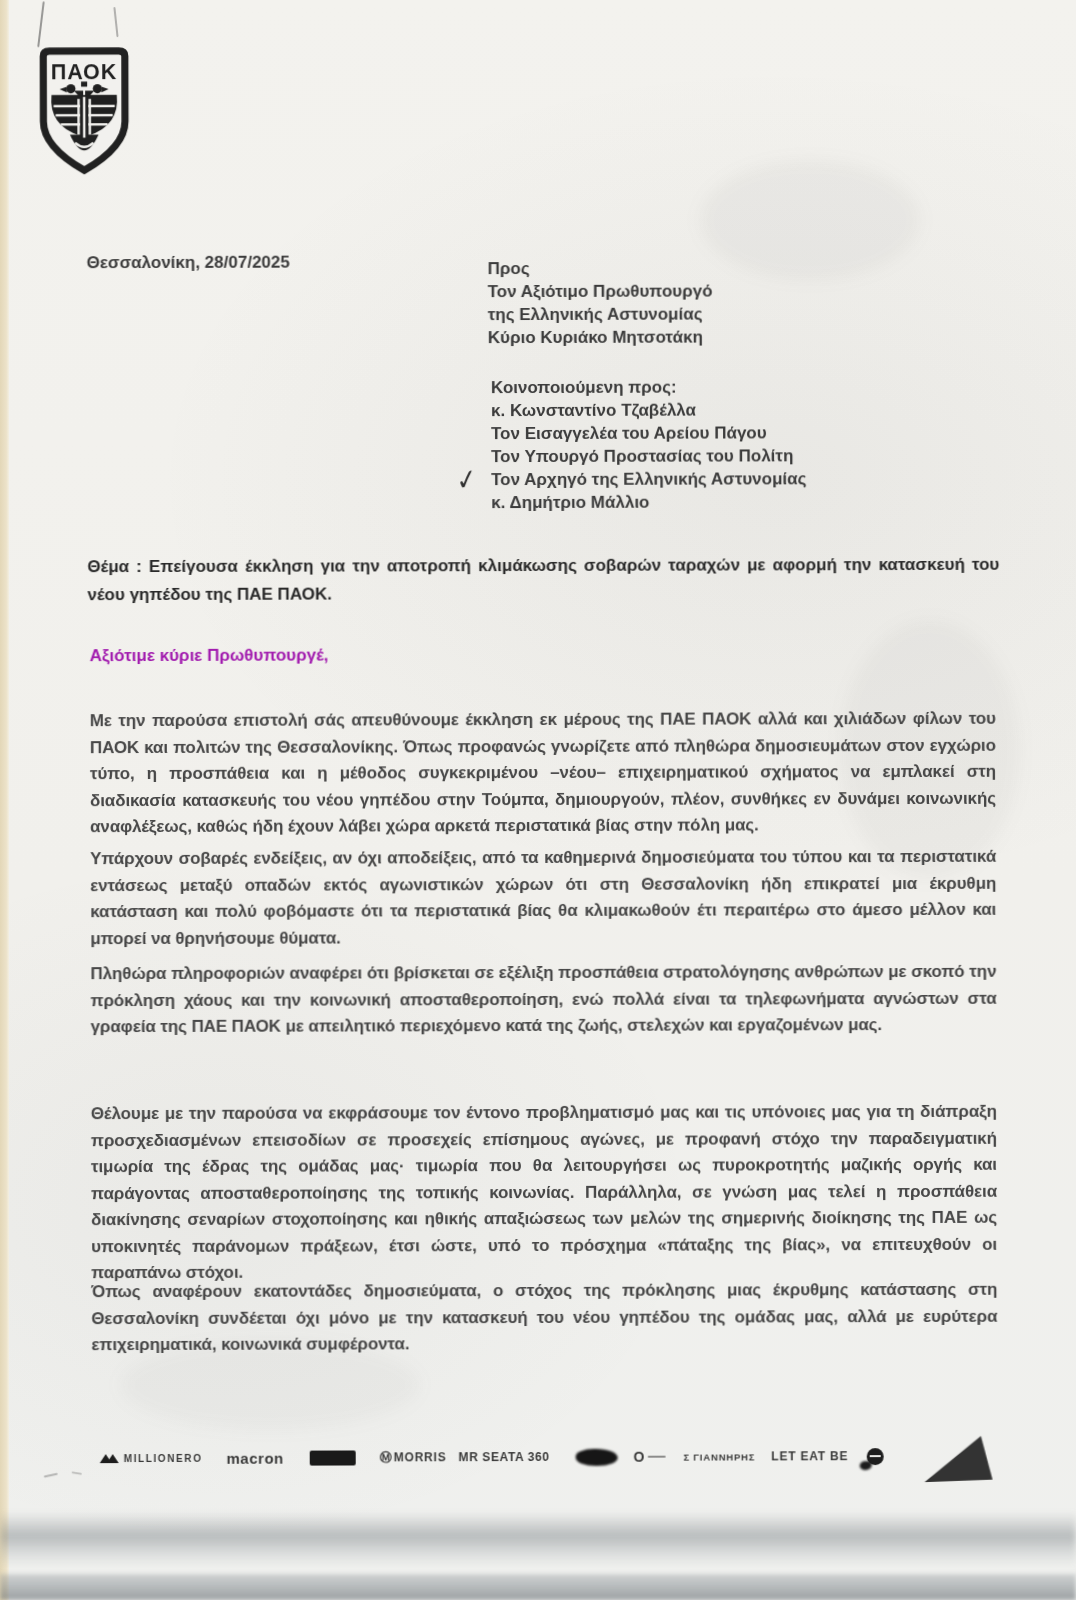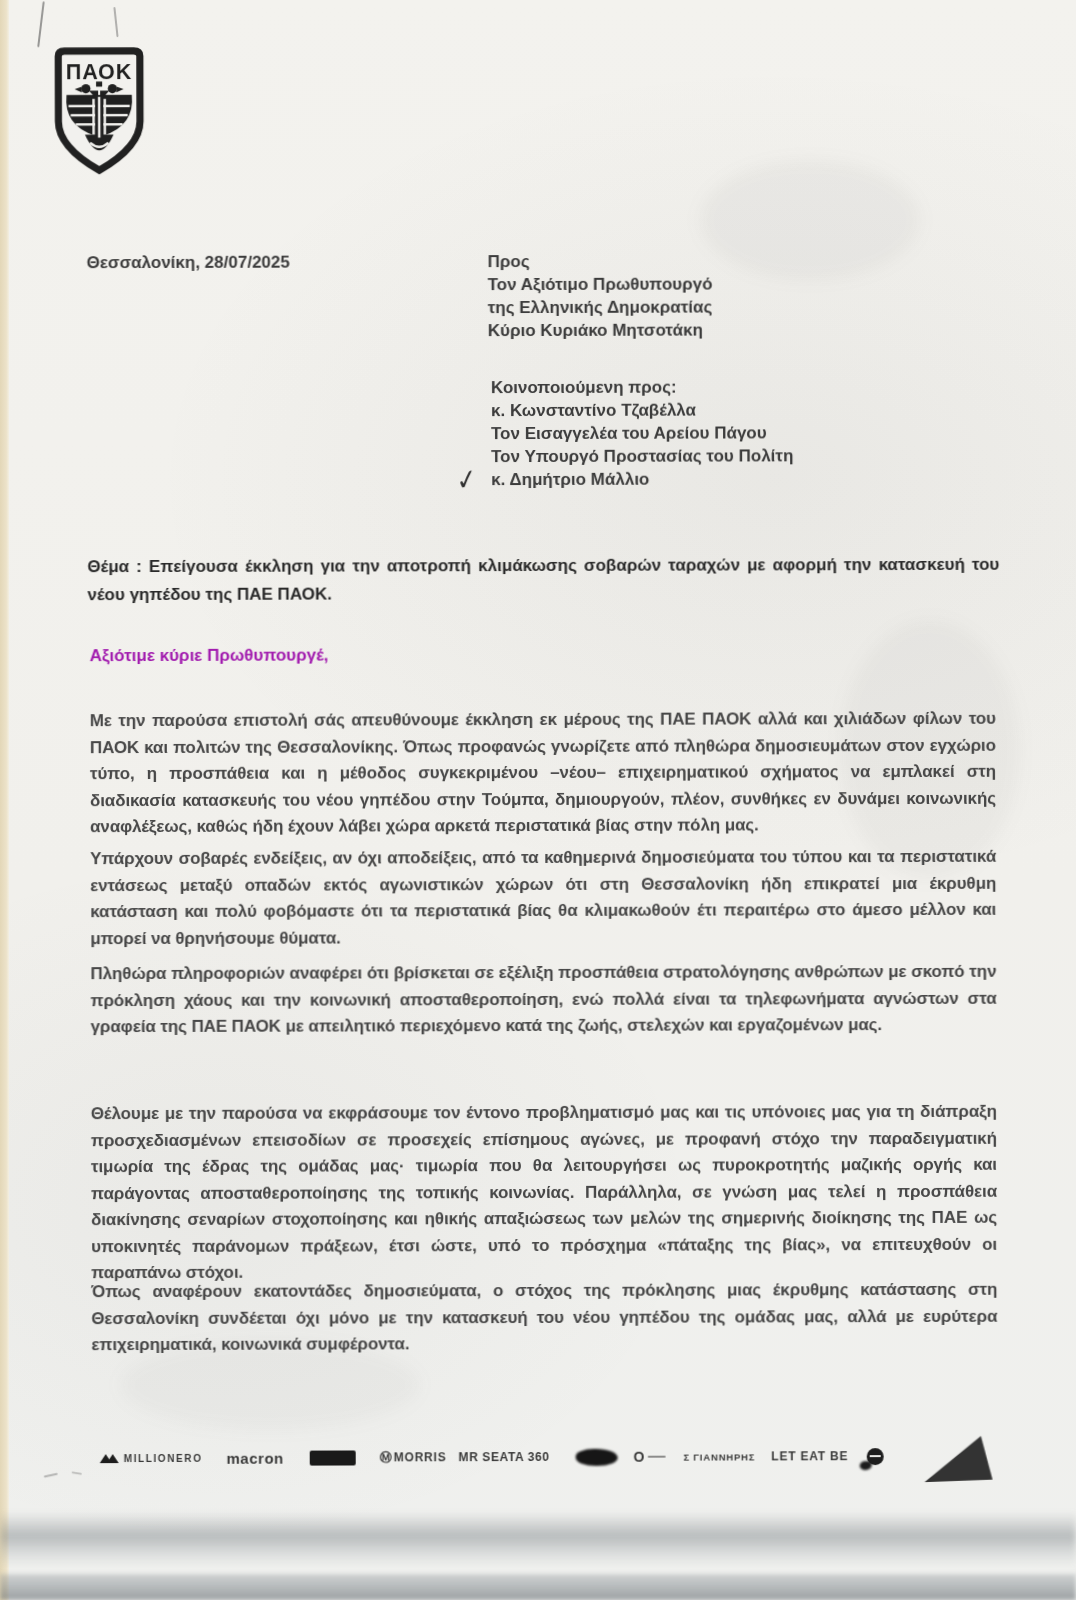--- a/index.html
+++ b/index.html
@@ -62,21 +62,21 @@
 
 <div class="blot" style="left:700px;top:160px;width:220px;height:120px;background:rgba(90,90,90,0.05);"></div>
 <div class="blot" style="left:120px;top:1340px;width:300px;height:90px;background:rgba(90,90,90,0.04);"></div>
 <div class="blot" style="left:840px;top:620px;width:180px;height:260px;background:rgba(90,90,90,0.045);"></div>
 
 <div class="content">
 
   <div class="abs penmark" style="left:42px;top:0;width:2px;height:46px;transform:rotate(7deg);"></div>
   <div class="abs penmark" style="left:117px;top:6px;width:2px;height:30px;transform:rotate(-6deg);opacity:.4;"></div>
 
-  <div class="abs" style="left:50px;top:46px;width:102px;height:128px;filter:blur(0.4px);opacity:.94;">
+  <div class="abs" style="left:35px;top:46px;width:102px;height:128px;filter:blur(0.4px);opacity:.94;">
     <svg width="102" height="128" viewBox="0 0 100 124">
       <path d="M10,8 Q10,3 16,3 L84,3 Q90,3 90,8 L90,72 Q90,97 50,120 Q10,97 10,72 Z" fill="#f3f2ee" stroke="#151515" stroke-width="7"></path>
       <text x="50" y="31" text-anchor="middle" font-size="21" font-weight="bold" fill="#141414" letter-spacing="1" font-family="Liberation Sans, sans-serif">ΠΑΟΚ</text>
       <g fill="#141414">
         <rect x="47" y="33" width="6" height="5"></rect>
         <circle cx="37" cy="40" r="4.5"></circle>
         <path d="M33,38 l-7,2.5 7,3 z"></path>
         <path d="M40,42 L49,52 L49,42 Z"></path>
         <circle cx="63" cy="40" r="4.5"></circle>
         <path d="M67,38 l7,2.5 -7,3 z"></path>
@@ -97,32 +97,33 @@
         <line x1="50" y1="48" x2="50" y2="88"></line>
         <line x1="55.5" y1="50" x2="55.5" y2="85"></line>
         <path d="M41,93 Q50,101 59,93" fill="none"></path>
         <path d="M45,101 Q50,106 55,101" fill="none"></path>
       </g>
     </svg>
   </div>
 
   <div class="abs hdr" style="left:88px;top:250px;">Θεσσαλονίκη, 28/07/2025</div>
 
-  <div class="abs" style="left:489px;top:250px;">
+  <div class="abs" style="left:489px;top:257px;">
     <div class="hdr">Προς</div>
     <div class="hdr">Τον Αξιότιμο Πρωθυπουργό</div>
-    <div class="hdr">της Ελληνικής Δημοκρατίας</div>
+    <div class="hdr">της Ελληνικής Αστυνομίας</div>
     <div class="hdr">Κύριο Κυριάκο Μητσοτάκη</div>
   </div>
 
   <div class="abs" style="left:492px;top:376px;">
     <div class="hdr">Κοινοποιούμενη προς:</div>
     <div class="hdr">κ. Κωνσταντίνο Τζαβέλλα</div>
     <div class="hdr">Τον Εισαγγελέα του Αρείου Πάγου</div>
     <div class="hdr">Τον Υπουργό Προστασίας του Πολίτη</div>
+    <div class="hdr">Τον Αρχηγό της Ελληνικής Αστυνομίας</div>
     <div class="hdr">κ. Δημήτριο Μάλλιο</div>
   </div>
 
   <div class="abs check" style="left:457px;top:465px;">✓</div>
 
   <div class="abs subject" style="left:88px;top:552px;width:912px;">Θέμα : Επείγουσα έκκληση για την αποτροπή κλιμάκωσης σοβαρών ταραχών με αφορμή την κατασκευή του νέου γηπέδου της ΠΑΕ ΠΑΟΚ.</div>
 
   <div class="abs greeting" style="left:90px;top:645px;">Αξιότιμε κύριε Πρωθυπουργέ,</div>
 
   <div class="abs para" style="left:90px;top:707px;width:906px;">Με την παρούσα επιστολή σάς απευθύνουμε έκκληση εκ μέρους της ΠΑΕ ΠΑΟΚ αλλά και χιλιάδων φίλων του ΠΑΟΚ και πολιτών της Θεσσαλονίκης. Όπως προφανώς γνωρίζετε από πληθώρα δημοσιευμάτων στον εγχώριο τύπο, η προσπάθεια και η μέθοδος συγκεκριμένου –νέου– επιχειρηματικού σχήματος να εμπλακεί στη διαδικασία κατασκευής του νέου γηπέδου στην Τούμπα, δημιουργούν, πλέον, συνθήκες εν δυνάμει κοινωνικής αναφλέξεως, καθώς ήδη έχουν λάβει χώρα αρκετά περιστατικά βίας στην πόλη μας.</div>

